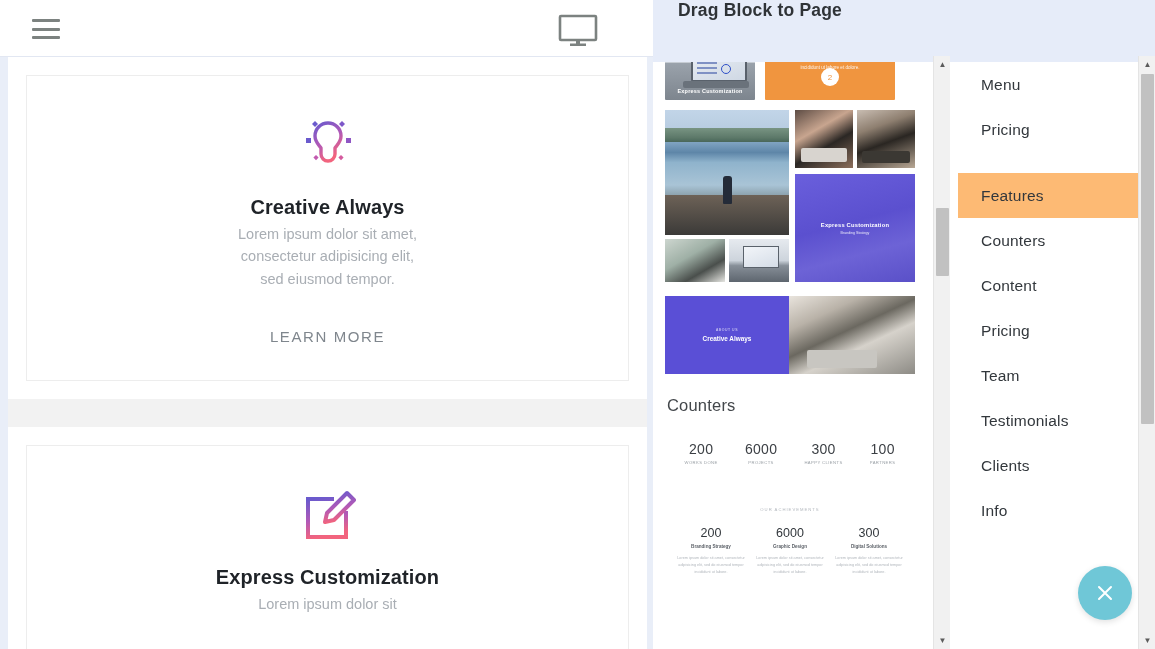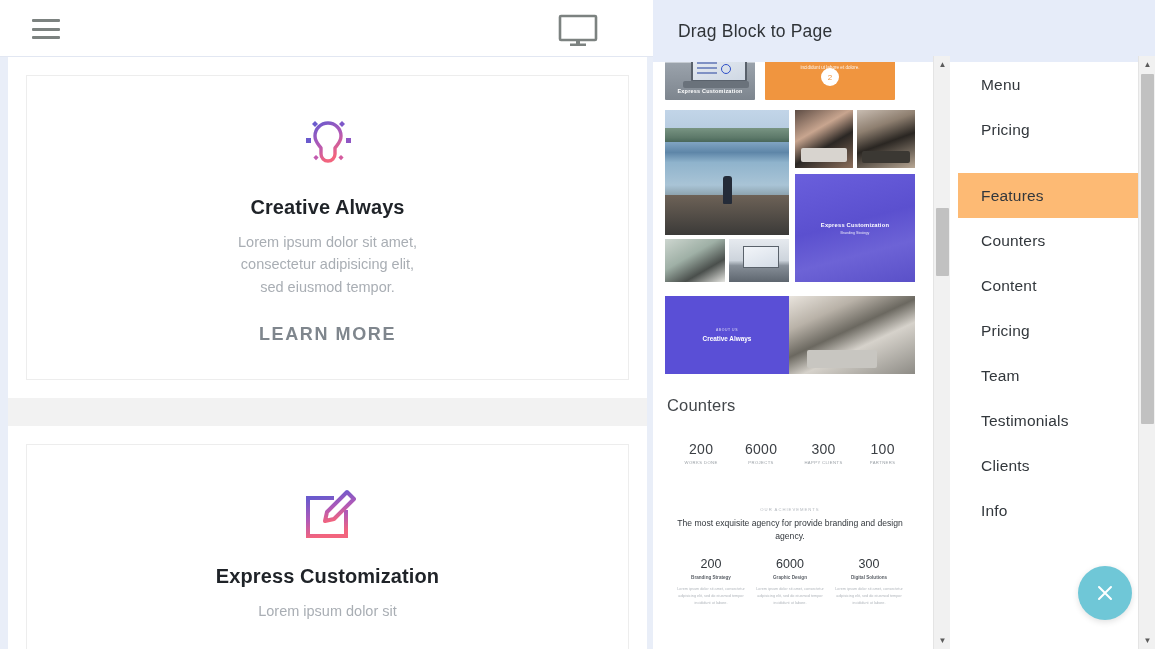--- a/index.html
+++ b/index.html
@@ -53,38 +53,38 @@
     padding: 28px 20px 34px 20px;
     background: #ffffff;
     text-align: center;
   }
   .feature-icon-wrap { height: 84px; display: flex; align-items: center; justify-content: center; }
   .feature-title {
     font-size: 20px; font-weight: 700; color: #1f2328;
     letter-spacing: .1px; margin-top: 6px; line-height: 1.35;
   }
   .feature-desc {
-    margin-top: 10px; font-size: 14.5px; color: #a9aeb4; line-height: 1.55;
+    margin-top: 2px; font-size: 14.5px; color: #a9aeb4; line-height: 1.55;
     max-width: 190px; margin-left: auto; margin-right: auto;
   }
   .feature-link {
-    display: inline-block; margin-top: 26px;
-    font-size: 18px; letter-spacing: 1.6px; font-weight: 700;
+    display: inline-block; margin-top: 38px;
+    font-size: 15px; letter-spacing: 1.6px; font-weight: 400;
     color: #7f868d; text-decoration: none; cursor: pointer;
   }
 
   
   .block-panel {
     position: absolute; right: 0; top: 0; width: 502px; height: 649px;
     background: #ffffff;
   }
   .panel-header {
     position: absolute; left: 0; top: 0; width: 502px; height: 62px;
     background: #e6ecf9;
-    display: flex; align-items: center;
+    display: flex; align-items: flex-start; font-weight: bold;
   }
   .panel-header-title {
     margin-left: 25px; font-size: 17.5px; color: #2f3337; letter-spacing: .2px;
   }
 
   .panel-body {
     position: absolute; left: 0; top: 62px; width: 502px; height: 587px;
     background: #ffffff;
   }
 
@@ -394,21 +394,20 @@
               </div>
               <div class="ctr-item">
                 <div class="ctr-num">100</div>
                 <div class="ctr-cap">PARTNERS</div>
               </div>
             </div>
           </div>
 
           <div class="ctr-thumb2">
             <div class="c2-eyebrow">OUR ACHIEVEMENTS</div>
-            <div class="c2-head">The most exquisite agency for provide branding and design agency.</div>
             <div class="c2-row">
               <div class="c2-col">
                 <div class="c2-num">200</div>
                 <div class="c2-lab">Branding Strategy</div>
                 <div class="c2-txt">Lorem ipsum dolor sit amet, consectetur adipisicing elit, sed do eiusmod tempor incididunt ut labore.</div>
               </div>
               <div class="c2-col">
                 <div class="c2-num">6000</div>
                 <div class="c2-lab">Graphic Design</div>
                 <div class="c2-txt">Lorem ipsum dolor sit amet, consectetur adipisicing elit, sed do eiusmod tempor incididunt ut labore.</div>

